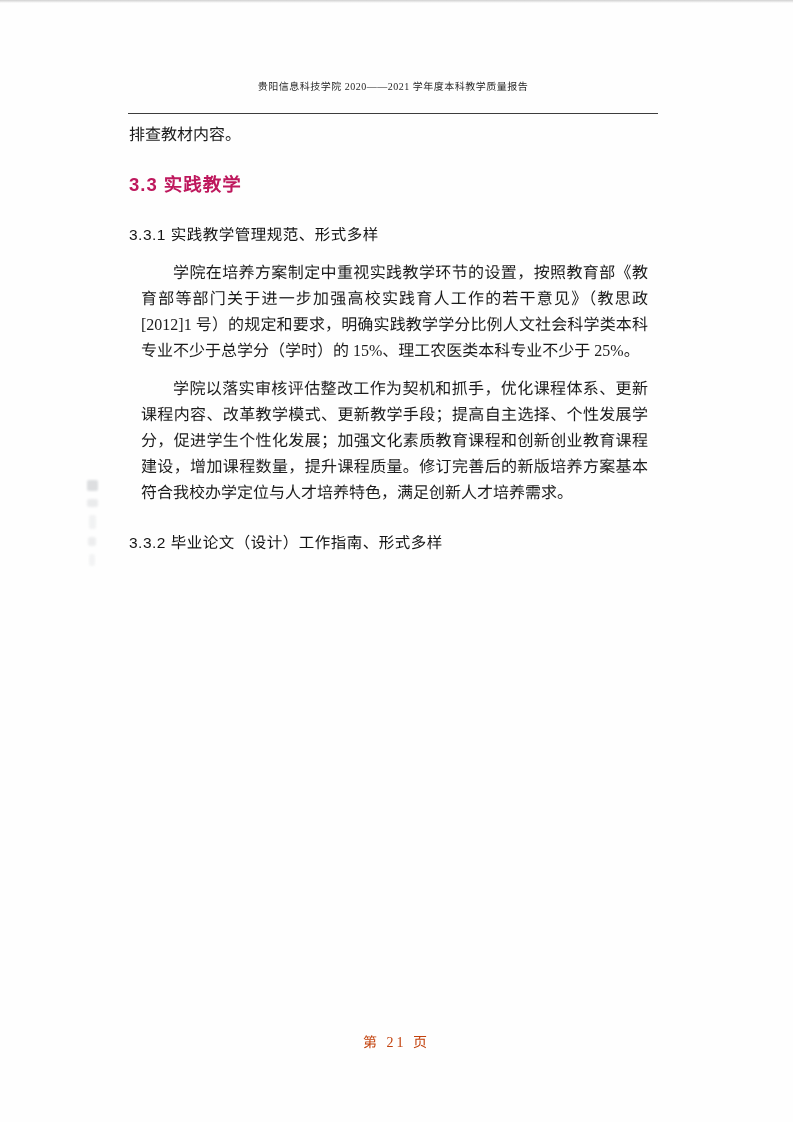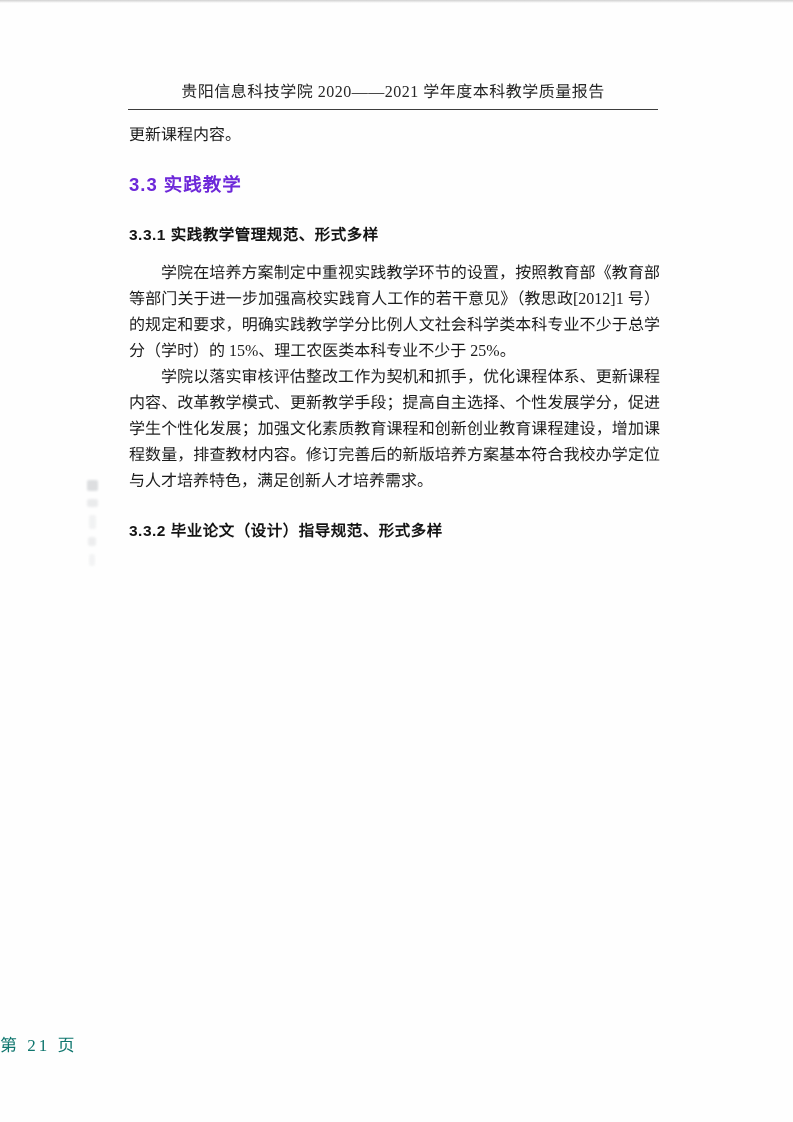--- a/index.html
+++ b/index.html
@@ -46,24 +46,24 @@
   .margin-smudge i:nth-child(3) { opacity: 0.10; height: 14px; width: 7px; }
   .margin-smudge i:nth-child(4) { opacity: 0.14; height: 9px; width: 8px; }
   .margin-smudge i:nth-child(5) { opacity: 0.09; height: 12px; width: 6px; }
 
   .running-header {
     position: absolute;
     top: 78px;
     left: 128px;
     width: 530px;
     text-align: center;
-    font-size: 16px;
+    font-size: 10px;
     letter-spacing: 0.5px;
     color: #262626;
-    padding-bottom: 7px;
+    padding-bottom: 20px;
     border-bottom: 1.6px solid #3d3d3d;
   }
 
   .content {
     position: absolute;
     top: 122px;
     left: 129px;
     width: 531px;
     font-size: 16px;
     line-height: 26px;
@@ -75,49 +75,50 @@
     margin: 0;
     text-indent: 0;
   }
 
   .sec-heading {
     margin: 24px 0 0 0;
     font-family: "Liberation Sans", "DejaVu Sans", sans-serif;
     font-weight: 700;
     font-size: 18.5px;
     line-height: 26px;
-    color: #6d28d9;
+    color: #be185d;
     letter-spacing: 1px;
   }
 
   .subsec-heading {
     margin: 26px 0 0 0;
     font-family: "Liberation Sans", "DejaVu Sans", sans-serif;
-    font-weight: 700;
+    font-weight: 400;
     font-size: 15.5px;
     line-height: 22px;
     color: #141414;
     letter-spacing: 0.5px;
   }
 
   .paragraphs .para {
-    margin: 0;
+    margin: 12px;
     text-indent: 2em;
   }
   .paragraphs { margin-top: 14px; }
   .paragraphs.second { margin-top: 12px; }
 
   .page-footer {
     position: absolute;
     top: 1031px;
     left: 0;
     width: 100%;
-    font-size: 17px;
+    text-align: center;
+    font-size: 14px;
     letter-spacing: 3px;
-    color: #0f766e;
+    color: #c2410c;
   }
 </style>
 </head>
 <body>
 
 <div class="page">
 
   <div class="scan-top-edge"></div>
 
   <div class="margin-smudge">
@@ -125,31 +126,31 @@
       <i></i>
       <i></i>
       <i></i>
       <i></i>
   </div>
 
   <div class="running-header">贵阳信息科技学院 2020——2021 学年度本科教学质量报告</div>
 
   <div class="content">
 
-    <p class="carryover">更新课程内容。</p>
+    <p class="carryover">排查教材内容。</p>
 
     <h2 class="sec-heading">3.3 实践教学</h2>
 
     <h3 class="subsec-heading">3.3.1 实践教学管理规范、形式多样</h3>
 
     <div class="paragraphs">
         <p class="para">学院在培养方案制定中重视实践教学环节的设置，按照教育部《教育部等部门关于进一步加强高校实践育人工作的若干意见》（教思政[2012]1 号）的规定和要求，明确实践教学学分比例人文社会科学类本科专业不少于总学分（学时）的 15%、理工农医类本科专业不少于 25%。</p>
-        <p class="para">学院以落实审核评估整改工作为契机和抓手，优化课程体系、更新课程内容、改革教学模式、更新教学手段；提高自主选择、个性发展学分，促进学生个性化发展；加强文化素质教育课程和创新创业教育课程建设，增加课程数量，排查教材内容。修订完善后的新版培养方案基本符合我校办学定位与人才培养特色，满足创新人才培养需求。</p>
+        <p class="para">学院以落实审核评估整改工作为契机和抓手，优化课程体系、更新课程内容、改革教学模式、更新教学手段；提高自主选择、个性发展学分，促进学生个性化发展；加强文化素质教育课程和创新创业教育课程建设，增加课程数量，提升课程质量。修订完善后的新版培养方案基本符合我校办学定位与人才培养特色，满足创新人才培养需求。</p>
       </div>
 
-    <h3 class="subsec-heading">3.3.2 毕业论文（设计）指导规范、形式多样</h3>
+    <h3 class="subsec-heading">3.3.2 毕业论文（设计）工作指南、形式多样</h3>
 
 
   </div>
 
   <div class="page-footer">第 21 页</div>
 
 </div>
 
 </body></html>

